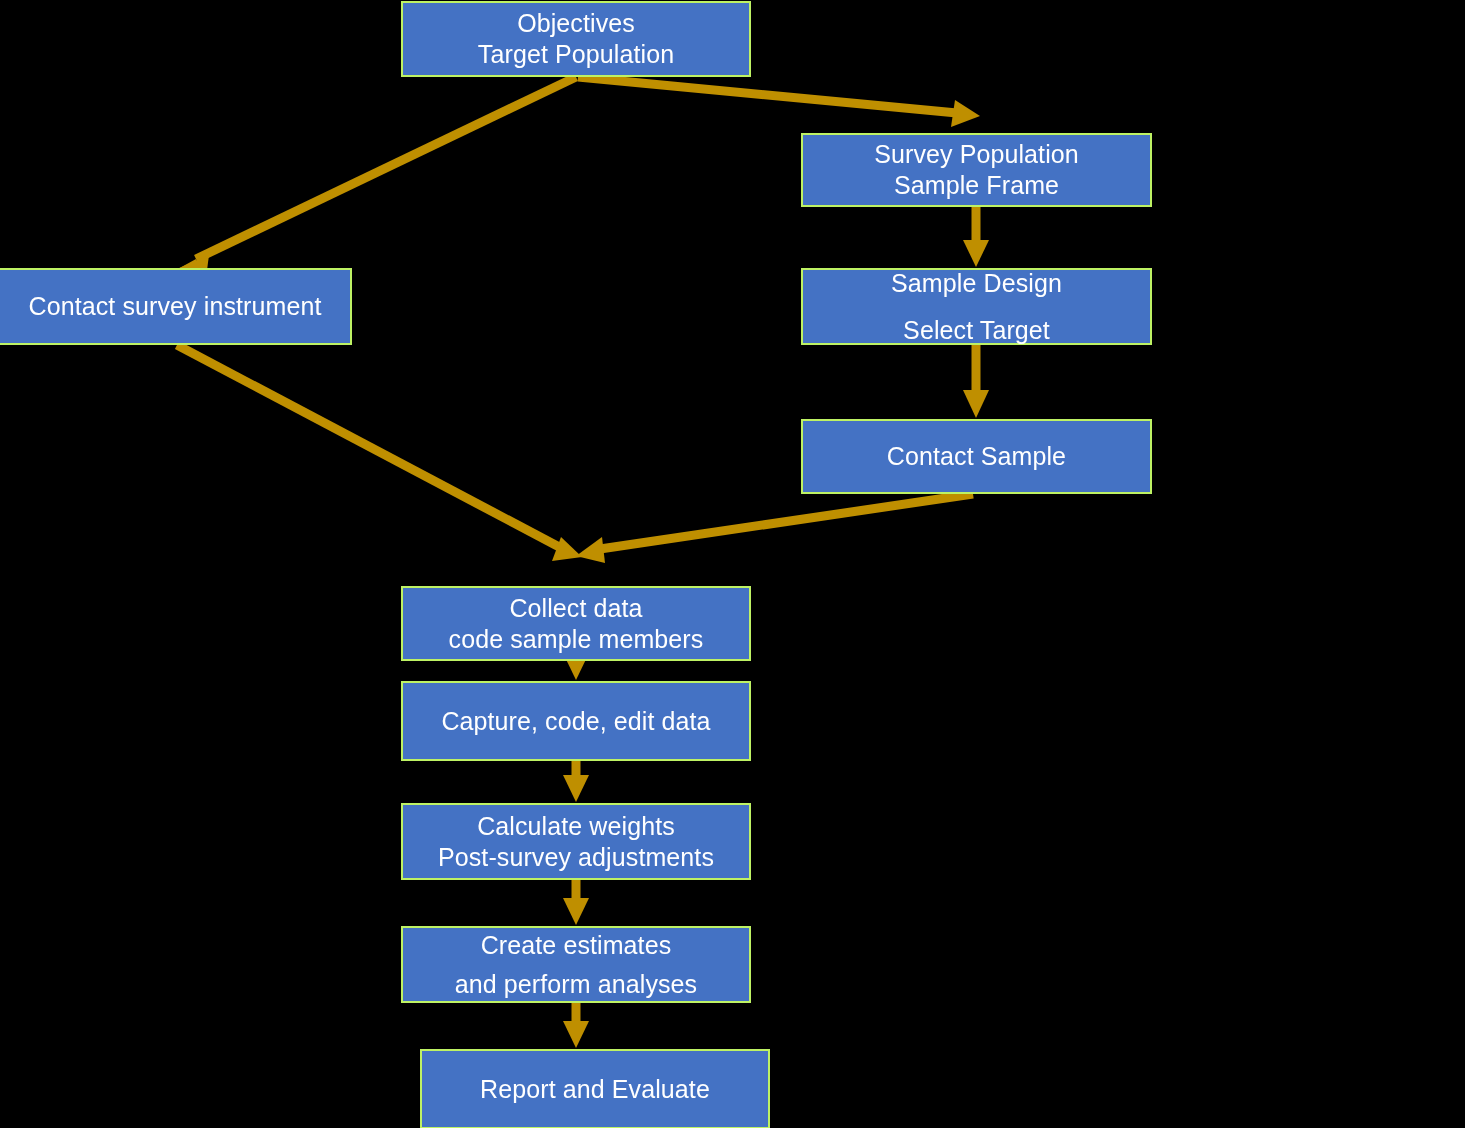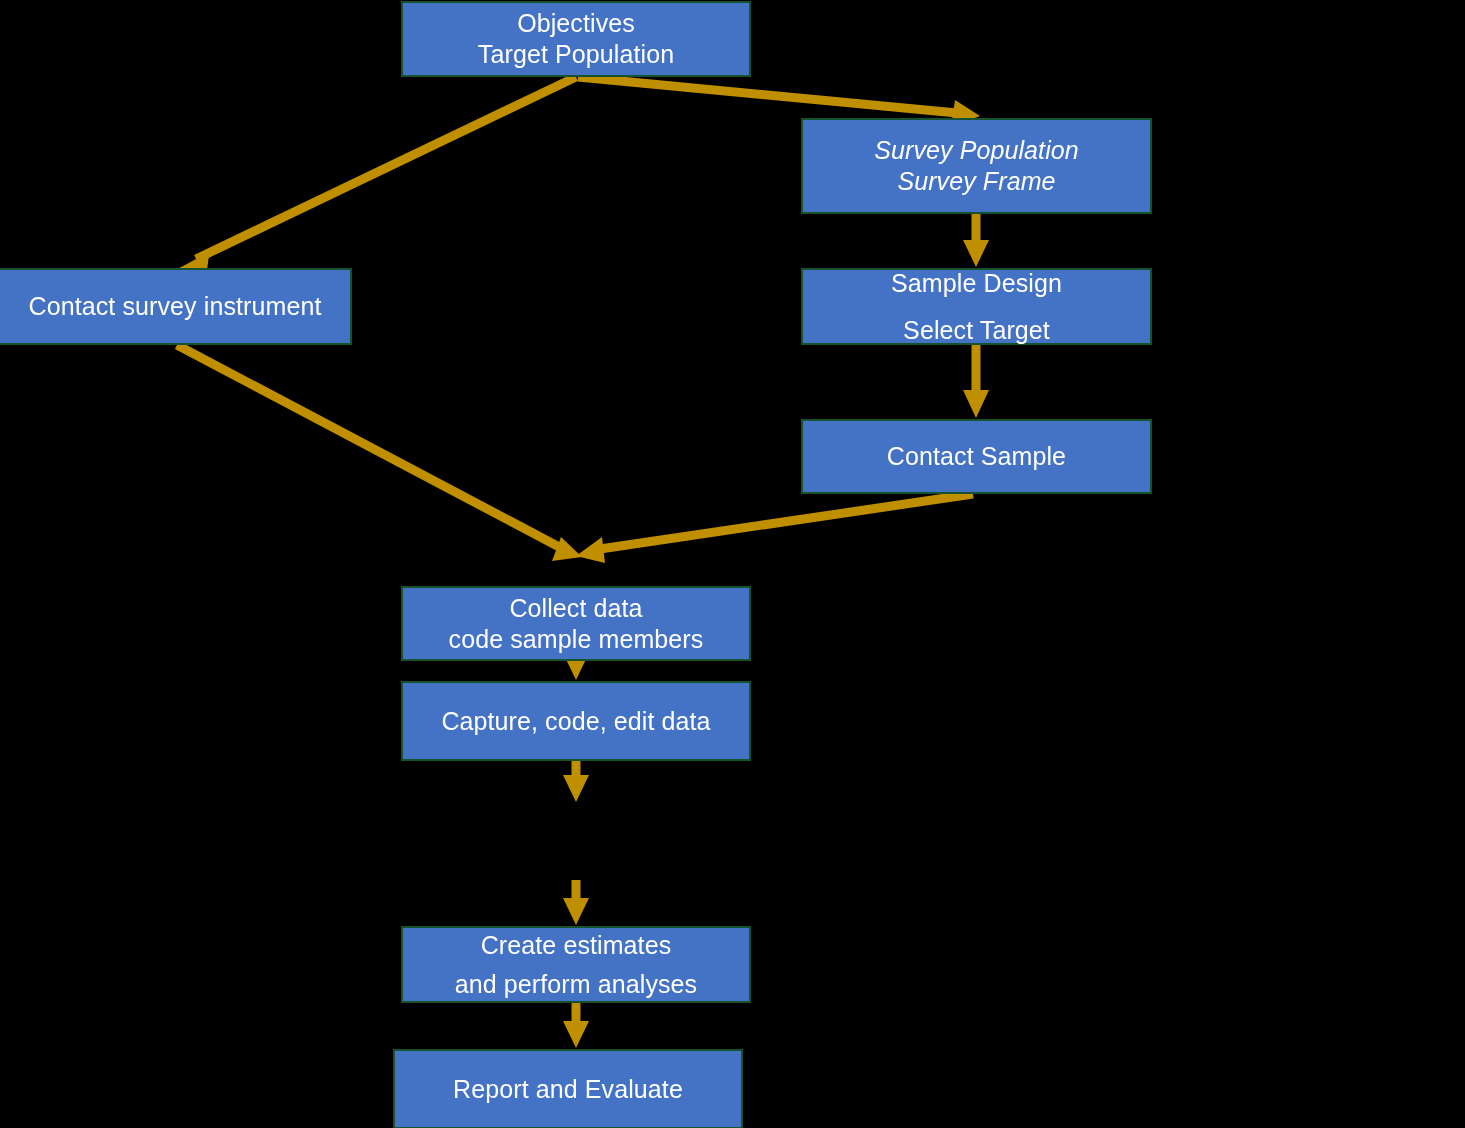--- a/index.html
+++ b/index.html
@@ -23,21 +23,21 @@
     left: 0;
     top: 0;
     width: 1465px;
     height: 1128px;
     pointer-events: none;
   }
   .node {
     position: absolute;
     box-sizing: border-box;
     background: #4472C4;
-    border: 2px solid #14532d;
+    border: 2px solid #bef264;
     color: #FFFFFF;
     display: flex;
     flex-direction: column;
     align-items: center;
     justify-content: center;
     text-align: center;
     font-size: 25px;
     line-height: 31px;
     font-weight: 400;
     letter-spacing: 0.1px;
@@ -105,23 +105,23 @@
       <path d="M 576 1003 L 576 1024" stroke="#BF8F00" stroke-width="9" fill="none"></path>
       <path d="M 563 1021 L 589 1021 L 576 1048 Z" fill="#BF8F00"></path>
     </g>
   </svg>
 
   <div class="node" style="left:401px; top:1px; width:350px; height:76px;">
     <span class="line">Objectives</span>
     <span class="line">Target Population</span>
   </div>
 
-  <div class="node" style="left:801px; top:118px; width:351px; height:96px;font-style:italic;">
+  <div class="node" style="left:801px; top:133px; width:351px; height:74px;">
     <span class="line">Survey Population</span>
-    <span class="line">Survey Frame</span>
+    <span class="line">Sample Frame</span>
   </div>
 
   <div class="node" style="left:-2px; top:268px; width:354px; height:77px;">
     <span class="line">Contact survey instrument</span>
   </div>
 
   <div class="node" style="left:801px; top:268px; width:351px; height:77px;gap:16px;">
     <span class="line">Sample Design</span>
     <span class="line">Select Target</span>
   </div>
@@ -132,23 +132,27 @@
 
   <div class="node" style="left:401px; top:558px; width:350px; height:75px;margin-top:28px;">
     <span class="line">Collect data</span>
     <span class="line">code sample members</span>
   </div>
 
   <div class="node" style="left:401px; top:681px; width:350px; height:80px;">
     <span class="line">Capture, code, edit data</span>
   </div>
 
+  <div class="node" style="left:401px; top:803px; width:350px; height:77px;">
+    <span class="line">Calculate weights</span>
+    <span class="line">Post-survey adjustments</span>
+  </div>
 
   <div class="node" style="left:401px; top:926px; width:350px; height:77px;gap:8px;">
     <span class="line">Create estimates</span>
     <span class="line">and perform analyses</span>
   </div>
 
-  <div class="node" style="left:393px; top:1049px; width:350px; height:80px;">
+  <div class="node" style="left:420px; top:1049px; width:350px; height:80px;">
     <span class="line">Report and Evaluate</span>
   </div>
 
 </div>
 
 </body></html>

